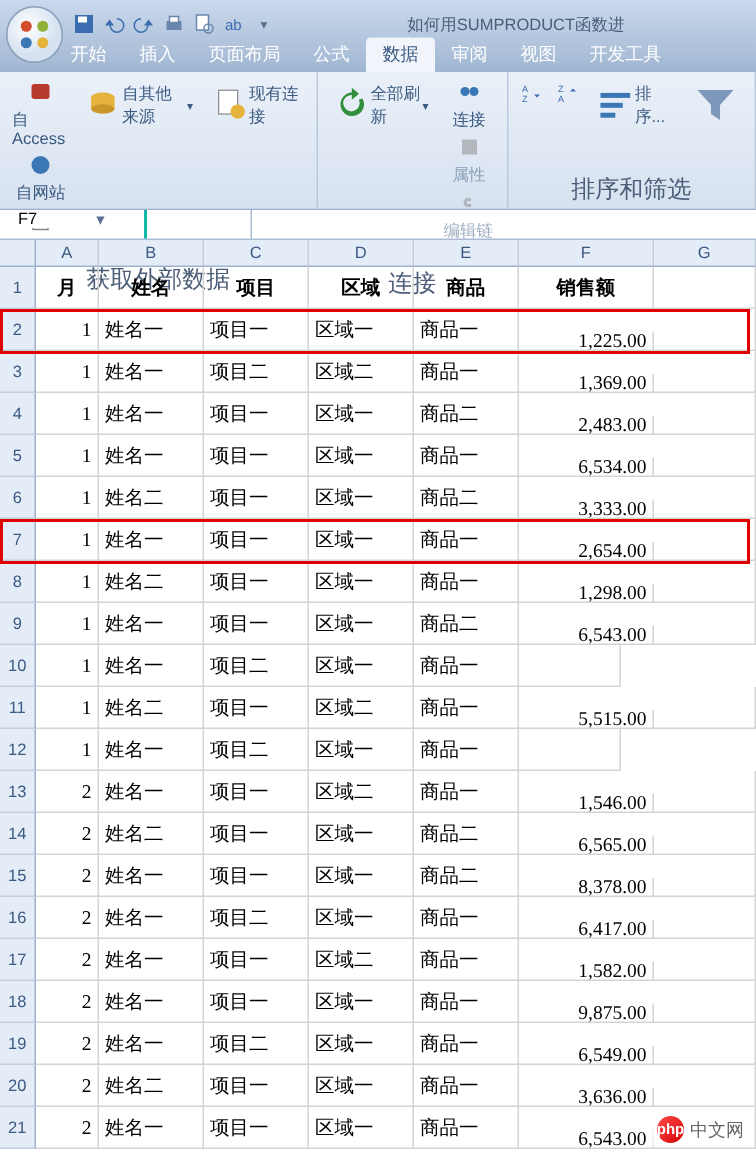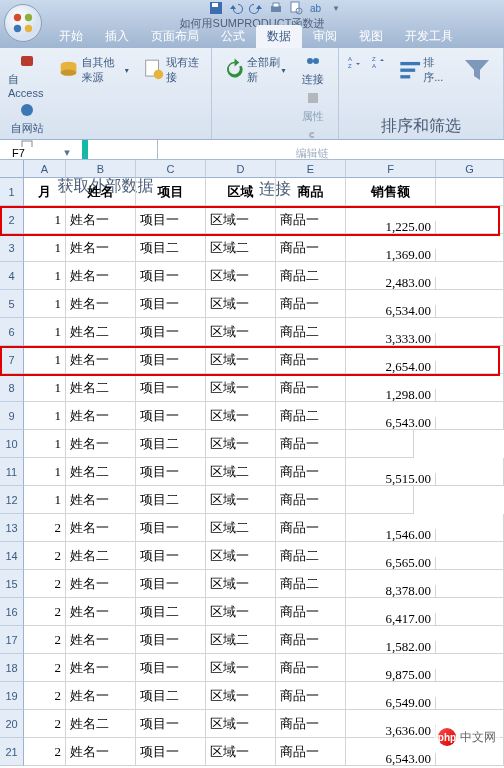--- a/index.html
+++ b/index.html
@@ -1,44 +1,44 @@
 <!DOCTYPE html>
 <html><head>
   <meta charset="utf-8">
   <style>
     * { margin: 0; padding: 0; box-sizing: border-box; font-family: "SimSun", "Microsoft YaHei", sans-serif; }
     body { background: #fff; width: 504px; height: 768px; overflow: hidden; position: relative; }
 
     
-    .titlebar { height: 24px; background: linear-gradient(#cad9ec, #b6c8df); display: flex; align-items: center; font-size: 11px; flex-direction: column; }
+    .titlebar { height: 24px; background: linear-gradient(#cad9ec, #b6c8df); display: flex; align-items: flex-end; font-size: 11px; }
     .office-btn { width: 38px; height: 38px; border-radius: 50%; background: radial-gradient(circle at 40% 35%, #fff, #d6e2f0 60%); position: absolute; top: 4px; left: 4px; z-index: 10; border: 1px solid #8ba0bc; display:flex; align-items:center; justify-content:center; }
     .office-btn svg { width:22px; height:22px; }
     .qat { margin-left: 48px; display: flex; gap: 4px; align-items: center; }
     .qat span { width: 16px; height: 16px; display:inline-flex; align-items:center; justify-content:center; }
     .title-text { flex: 1; text-align: center; color:#4b5d78; }
 
     
-    .tabs { height: 24px; background: linear-gradient(#b6c8df, #9fb5d1); display: flex; align-items: flex-end; padding-left: 48px; font-size: 12px; }
+    .tabs { height: 24px; background: linear-gradient(#b6c8df, #9fb5d1); display: flex; align-items: flex-end; padding-left: 36px; font-size: 12px; }
     .tab { padding: 3px 11px; color: #fff; cursor: pointer; }
     .tab.active { background: #f1f5fb; color: #3b5a82; border-radius: 3px 3px 0 0; }
 
     
     .ribbon { height: 92px; background: linear-gradient(#eaf0f8, #d7e2f0); border-bottom: 1px solid #9db2ce; display: flex; }
     .group { border-right: 1px solid #b9c9de; padding: 2px 6px 0 6px; display:flex; flex-direction:column; }
     .group-body { flex:1; display:flex; align-items:flex-start; gap:4px; padding-top:2px; }
     .group-label { font-size: 16px; text-align:center; color:#4b5d78; padding:2px 0; }
     .rbtn { display:flex; flex-direction:row; align-items:center; font-size:11px; color:#3b5a82; padding:2px 4px; border-radius:3px; cursor:pointer; }
     .vlist { display:flex; flex-direction:column; gap:1px; }
     .vitem { display:flex; align-items:center; gap:3px; font-size:11px; color:#3b5a82; padding:1px 2px; cursor:pointer;flex-direction:column; }
     .ico { width:16px; height:16px; display:inline-flex; align-items:center; justify-content:center; }
     .ico-big { width:32px; height:32px; display:inline-flex; align-items:center; justify-content:center; }
 
     
     .barrow { display:flex; height:20px; border-bottom:1px solid #a9bbd4; font-size:11px; }
-    .namebox { width:88px; border-right:6px solid #14b8a6; display:flex; align-items:flex-end; }
+    .namebox { width:98px; border-right:2px solid #14b8a6; display:flex; align-items:flex-start; }
     .namebox input { width:60px; border:none; padding-left:12px; font-size:11px; outline:none; }
     .namebox .dd { width:14px; text-align:center; color:#5a7091; cursor:pointer; }
     .fxarea { display:flex; align-items:center; padding:0 4px; gap:6px; flex:1; }
     .fxarea .fv { flex:1; }
 
     
     .grid-wrap { position:relative; }
     .corner { width:24px; height:18px; background:#e4ecf7; border-right:1px solid #9db2ce; border-bottom:1px solid #9db2ce; position:absolute; top:0; left:0; }
     .colheads { display:flex; margin-left:24px; height:18px; }
     .colhead { background:#e4ecf7; border-right:1px solid #c1cee0; border-bottom:1px solid #9db2ce; font-size:11px; text-align:center; line-height:18px; color:#3b5a82; }
@@ -47,21 +47,21 @@
     .rowhead { width:24px; background:#e4ecf7; border-right:1px solid #9db2ce; border-bottom:1px solid #c1cee0; font-size:11px; text-align:center; line-height:28px; color:#3b5a82; }
     .cell { border-right:1px solid #d4d4d4; border-bottom:1px solid #d4d4d4; font-size:13px; font-family:"SimSun"; padding:0 4px; display:flex; align-items:center; overflow:hidden; white-space:nowrap; }
     .cell.header { font-weight:bold; justify-content:center; }
     .cell.num { justify-content:flex-end; font-family:"SimSun";margin-top:15px; }
     .cell.month { justify-content:flex-end; }
 
     .col-A{width:42px;} .col-B{width:70px;} .col-C{width:70px;} .col-D{width:70px;} .col-E{width:70px;} .col-F{width:90px;} .col-G{width:68px;}
 
     .hl-red { position:absolute; border:2px solid #e10000; pointer-events:none; left:0; }
 
-    .watermark { position:absolute; right:4px; bottom:20px; display:flex; align-items:center; gap:4px; font-size:12px; color:#666; background:rgba(255,255,255,.6); padding:2px 4px; }
+    .watermark { position:absolute; right:4px; bottom:4px; display:flex; align-items:center; gap:4px; font-size:12px; color:#666; background:rgba(255,255,255,.6); padding:2px 4px; }
     .watermark .logo { width:18px; height:18px; border-radius:50%; background:linear-gradient(135deg,#ff4d4d,#d40000); display:flex;align-items:center;justify-content:center;color:#fff;font-size:10px;font-weight:bold; }
   </style>
 </head>
 <body>
 
 <div class="titlebar">
   <div class="office-btn">
     <svg viewBox="0 0 24 24">
         <circle cx="6" cy="6" r="4" fill="#d34c2b"></circle>
         <circle cx="18" cy="6" r="4" fill="#8fb13a"></circle>

